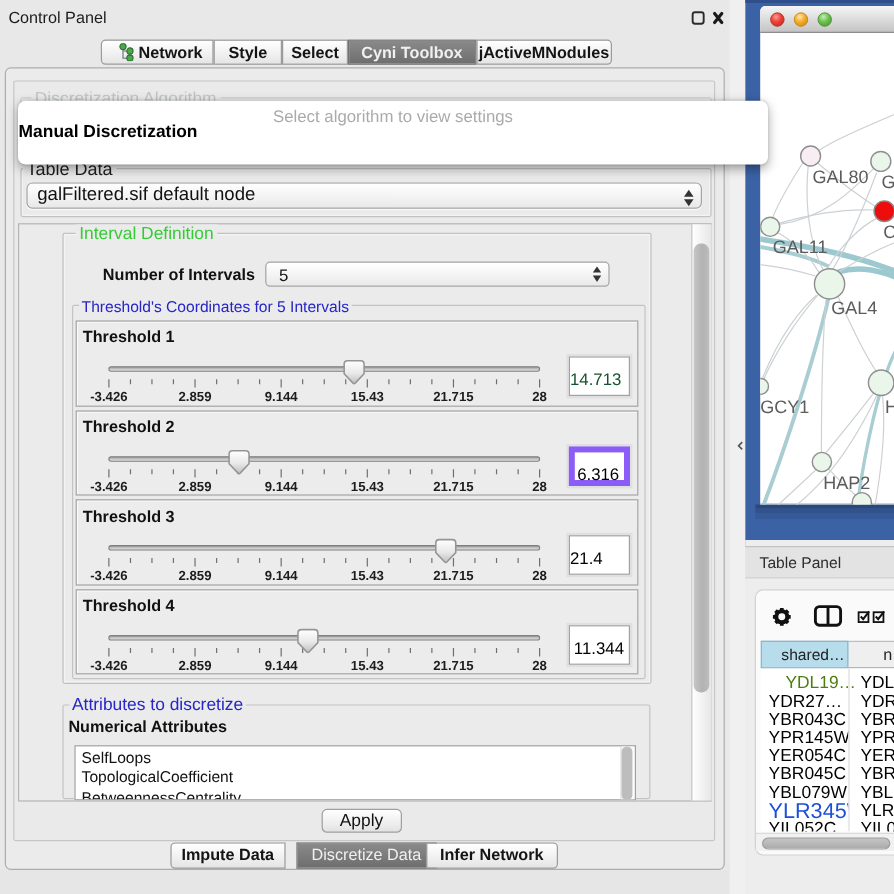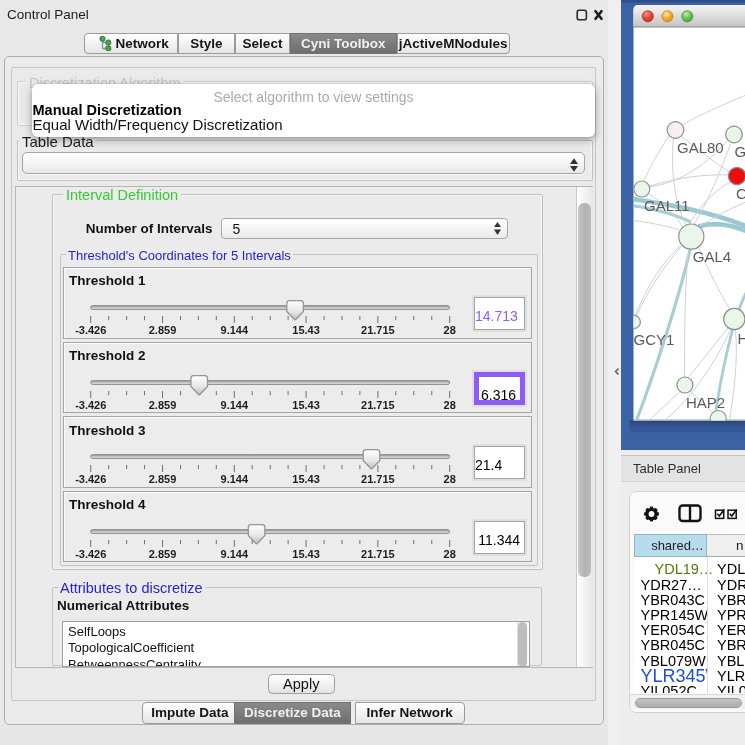--- a/index.html
+++ b/index.html
@@ -22,29 +22,29 @@
 <div class="abs" style="left:179px;top:32.5px;width:57px;height:21px;background:linear-gradient(#ffffff,#ededed 70%,#e4e4e4);border:1px solid #9b9b9b;border-radius:0 0 0 0;margin-left:-1px;color:#141414;font-size:13.5px;font-weight:bold;text-align:center;line-height:19px;white-space:nowrap;z-index:5;">Style</div>
 <div class="abs" style="left:236px;top:32.5px;width:55px;height:21px;background:linear-gradient(#ffffff,#ededed 70%,#e4e4e4);border:1px solid #9b9b9b;border-radius:0 0 0 0;margin-left:-1px;color:#141414;font-size:13.5px;font-weight:bold;text-align:center;line-height:19px;white-space:nowrap;z-index:5;">Select</div>
 <div class="abs" style="left:291px;top:32.5px;width:106.5px;height:21px;background:linear-gradient(#8a8a8a,#6e6e6e);border:1px solid #717171;border-radius:0 0 0 0;margin-left:-1px;color:#f0f0f0;font-size:13.5px;font-weight:bold;text-align:center;line-height:19px;white-space:nowrap;z-index:5;">Cyni Toolbox</div>
 <div class="abs" style="left:397.5px;top:32.5px;width:113.5px;height:21px;background:linear-gradient(#ffffff,#ededed 70%,#e4e4e4);border:1px solid #9b9b9b;border-radius:0 4px 4px 0;margin-left:-1px;color:#141414;font-size:13.5px;font-weight:bold;text-align:center;line-height:19px;white-space:nowrap;z-index:5;">jActiveMNodules</div>
 <div class="abs" style="left:17px;top:81px;width:575.5px;height:45px;border:1px solid #cfcfcf;border-radius:2px;box-shadow:inset 0 0 0 1px #f6f6f6"></div>
 <div class="abs" style="left:26px;top:75px;font-size:14.5px;color:#c0c6c0;background:#eaeaea;padding:0 3px">Discretization Algorithm</div>
 <div class="abs" style="left:563px;top:100px;width:20.5px;height:19.5px;border-radius:5px;background:#f0f0f0;box-shadow:0 0 0 2.4px #4d8ecb,0 0 2px 4.5px rgba(110,165,215,0.5)"></div>
 <div class="abs" style="left:17px;top:140px;width:575.5px;height:41px;border:1px solid #c2c2c2;border-radius:2px;box-shadow:inset 0 0 0 1px #f4f4f4"></div>
 <div class="abs" style="left:19px;top:133px;font-size:15px;color:#1e1e1e;background:#eaeaea;padding:0 3px">Table Data</div>
 <div class="abs" style="left:22px;top:151.5px;width:563px;height:22.5px;background:linear-gradient(#ffffff,#f2f2f2 60%,#e8e8e8);border:1px solid #a6a6a6;border-radius:5px;box-shadow:0 1px 1px rgba(255,255,255,0.8)">
+<div class="abs" style="left:8px;top:1px;font-size:15.5px;color:#111">galFiltered.sif default node</div>
 <svg class="abs" style="right:4px;top:4.5px" width="12" height="16" viewBox="0 0 12 16">
 <path d="M6 1.2 L10 7 L2 7 Z" fill="#333"></path>
       <path d="M6 14.8 L10 9 L2 9 Z" fill="#333"></path>
 </svg>
   </div>
-<div class="abs" style="left:32px;top:84px;width:563px;height:52.5px;background:#fff;border-radius:6px;box-shadow:0 3px 9px rgba(0,0,0,0.35),0 0 2px rgba(0,0,0,0.15);z-index:20">
+<div class="abs" style="left:15px;top:84px;width:625px;height:52.5px;background:#fff;border-radius:6px;box-shadow:0 3px 9px rgba(0,0,0,0.35),0 0 2px rgba(0,0,0,0.15);z-index:20">
 <div class="abs" style="left:0;top:4.5px;width:100%;text-align:center;font-size:14px;color:#aaaaaa">Select algorithm to view settings</div>
 <div class="abs" style="left:0.5px;top:18.5px;font-size:14.5px;line-height:15px;font-weight:bold;color:#000">Manual Discretization</div>
-<div class="abs" style="left:0.5px;top:32.5px;font-size:15px;line-height:15.5px;color:#111">Equal Width/Frequency Discretization</div>
 </div>
 <div class="abs" style="left:14.5px;top:186px;width:578.5px;height:482px;border:1px solid #b5b5b5;background:#ebebeb"></div>
 <div class="abs" style="left:576px;top:187px;width:16.5px;height:480px;background:linear-gradient(90deg,#ffffff,#f0f0f0 60%,#e6e6e6);border-left:1px solid #c9c9c9"></div>
 <div class="abs" style="left:578.2px;top:203px;width:13px;height:374px;background:linear-gradient(90deg,#c6c6c6,#b2b2b2 55%,#bdbdbd);border-radius:6px"></div>
 <div class="abs" style="left:52px;top:194px;width:491px;height:375.5px;border:1px solid #c0c0c0;border-radius:2px;box-shadow:inset 0 0 0 1px #f5f5f5"></div>
 <div class="abs" style="left:63px;top:186.5px;font-size:14.5px;color:#35cb35;background:#ebebeb;padding:0 3px">Interval Definition</div>
 <div class="abs" style="left:85.7px;top:221px;font-size:13.5px;font-weight:bold;color:#111">Number of Intervals</div>
 <div class="abs" style="left:220.5px;top:217.5px;width:287px;height:21px;background:linear-gradient(#ffffff,#f2f2f2 60%,#e9e9e9);border:1px solid #a6a6a6;border-radius:4px">
 <div class="abs" style="left:11px;top:2px;font-size:14px;color:#111">5</div>
 <svg class="abs" style="right:4px;top:2.5px" width="11" height="15" viewBox="0 0 11 15">
@@ -92,21 +92,21 @@
     <line x1="368.8" y1="49" x2="368.8" y2="53.2" stroke="#6f6f6f" stroke-width="1"></line>
     <line x1="386.7" y1="49" x2="386.7" y2="56.0" stroke="#6f6f6f" stroke-width="1"></line>
     <text x="27.7" y="67.5" font-size="11" font-weight="bold" fill="#1d1d1d" text-anchor="middle">-3.426</text>
     <text x="99.5" y="67.5" font-size="11" font-weight="bold" fill="#1d1d1d" text-anchor="middle">2.859</text>
     <text x="171.3" y="67.5" font-size="11" font-weight="bold" fill="#1d1d1d" text-anchor="middle">9.144</text>
     <text x="243.1" y="67.5" font-size="11" font-weight="bold" fill="#1d1d1d" text-anchor="middle">15.43</text>
     <text x="314.9" y="67.5" font-size="11" font-weight="bold" fill="#1d1d1d" text-anchor="middle">21.715</text>
     <text x="386.7" y="67.5" font-size="11" font-weight="bold" fill="#1d1d1d" text-anchor="middle">28</text>
     <path d="M 223.8 44.5 L 223.8 36.5 Q 223.8 33.7 226.6 33.7 L 237.6 33.7 Q 240.4 33.7 240.4 36.5 L 240.4 44.5 L 233.0 52.3 Q 232.1 53.2 231.2 52.3 Z" fill="url(#thg)" stroke="#959595" stroke-width="1.3"></path>
   </svg>
-<div class="abs" style="left:474px;top:297.0px;width:51px;height:33px;background:#fff;border:1px solid #a2a2a2;box-shadow:0 0 0 2px #e0e0e0;font-size:14px;color:#8b5cf6;text-align:right;line-height:37px;padding-right:20px">14.713</div>
+<div class="abs" style="left:474px;top:297.0px;width:51px;height:33px;background:#fff;border:1px solid #a2a2a2;box-shadow:0 0 0 2px #e0e0e0;font-size:14px;color:#14532d;text-align:right;line-height:37px;padding-right:20px">14.713</div>
 <div class="abs" style="left:63.0px;top:341.6px;width:469.3px;height:71.7px;border:1px solid #a5a5a5;background:#ececec;box-shadow:inset 1px 1px 0 #fafafa"></div>
 <div class="abs" style="left:69.0px;top:347.90000000000003px;font-size:13.5px;font-weight:bold;color:#111">Threshold 2</div>
 <svg class="abs" style="left:63.0px;top:341.6px" width="460" height="71.7" viewBox="0 0 460 71.7">
     <defs>
       <linearGradient id="trg2" x1="0" y1="0" x2="0" y2="1">
         <stop offset="0" stop-color="#8f8f8f"></stop>
         <stop offset="0.45" stop-color="#c2c2c2"></stop>
         <stop offset="1" stop-color="#e6e6e6"></stop>
       </linearGradient>
       <linearGradient id="thg" x1="0" y1="0" x2="0" y2="1">
@@ -241,21 +241,21 @@
 <div class="abs" style="left:52px;top:587.4px;width:490px;height:79px;border:1px solid #c3c3c3;border-radius:2px"></div>
 <div class="abs" style="left:58px;top:579.5px;font-size:14.5px;color:#2525c8;background:#ebebeb;padding:0 2px">Attributes to discretize</div>
 <div class="abs" style="left:57px;top:598px;font-size:13.5px;font-weight:bold;color:#111">Numerical Attributes</div>
 <div class="abs" style="left:62px;top:620.5px;width:468px;height:46.5px;background:#fff;border:1px solid #9f9f9f;overflow:hidden">
 <div style="font-size:13px;color:#111;padding:2px 0 0 5px;line-height:16.6px">SelfLoops<br>TopologicalCoefficient<br>BetweennessCentrality</div>
 <div class="abs" style="right:1px;top:0;width:11.5px;height:46px;background:#fafafa;border-left:1px solid #dcdcdc"></div>
 <div class="abs" style="right:2.2px;top:0.5px;width:8.5px;height:45px;background:#bdbdbd;border-radius:5px"></div>
 </div>
 <div class="abs" style="left:268px;top:674px;width:66.5px;height:19.5px;background:linear-gradient(#ffffff,#ededed 65%,#e2e2e2);border:1px solid #9f9f9f;border-radius:4.5px;font-size:14.5px;color:#111;text-align:center;line-height:18px">Apply</div>
 <div class="abs" style="left:142.8px;top:702.3px;width:96px;height:22px;background:linear-gradient(#ffffff,#ededed 70%,#e4e4e4);border:1px solid #9b9b9b;border-radius:4px 0 0 4px;margin-left:-1px;color:#141414;font-size:13.5px;font-weight:bold;text-align:center;line-height:20px;white-space:nowrap;z-index:5;">Impute Data</div>
-<div class="abs" style="left:235px;top:702.3px;width:116.7px;height:22px;background:linear-gradient(#8a8a8a,#6e6e6e);border:1px solid #717171;border-radius:0 0 0 0;margin-left:-1px;color:#f0f0f0;font-size:13.5px;font-weight:bold;text-align:center;line-height:20px;white-space:nowrap;z-index:5;">Discretize Data</div>
+<div class="abs" style="left:248px;top:702.3px;width:116.7px;height:22px;background:linear-gradient(#8a8a8a,#6e6e6e);border:1px solid #717171;border-radius:0 0 0 0;margin-left:-1px;color:#f0f0f0;font-size:13.5px;font-weight:normal;text-align:center;line-height:20px;white-space:nowrap;z-index:5;">Discretize Data</div>
 <div class="abs" style="left:355.5px;top:702.3px;width:110.5px;height:22px;background:linear-gradient(#ffffff,#ededed 70%,#e4e4e4);border:1px solid #9b9b9b;border-radius:0 4px 4px 0;margin-left:-1px;color:#141414;font-size:13.5px;font-weight:bold;text-align:center;line-height:20px;white-space:nowrap;z-index:5;">Infer Network</div>
 <div class="abs" style="left:608px;top:0;width:12.5px;height:745px;background:#f0f0f0"></div>
 <svg class="abs" style="left:613px;top:367px" width="8" height="10" viewBox="0 0 8 10">
     <path d="M5.5 1.5 L2.5 4.5 L5.5 7.5" stroke="#555" stroke-width="1.4" fill="none"></path>
   </svg>
 <svg class="abs" style="left:620.5px;top:0" width="124.5" height="455" viewBox="620.5 0 124.5 455">
 <defs>
 <linearGradient id="tbar" x1="0" y1="0" x2="0" y2="1">
 <stop offset="0" stop-color="#f6f6f6"></stop>
         <stop offset="0.5" stop-color="#dcdcdc"></stop>

